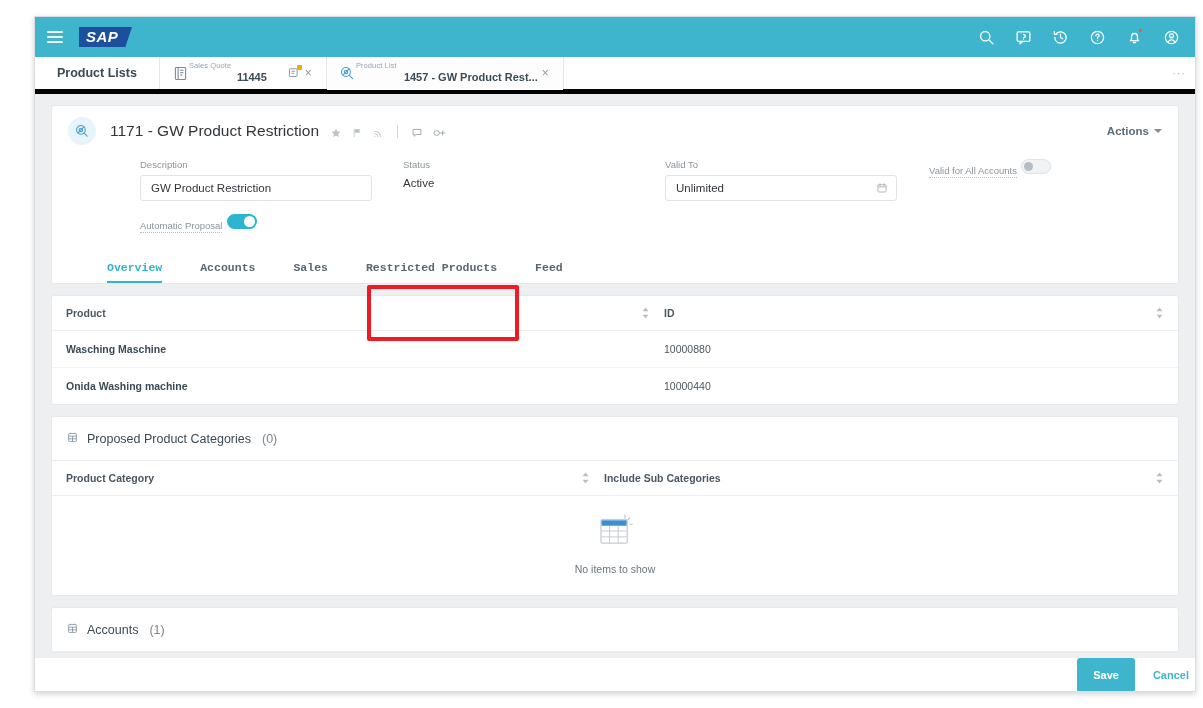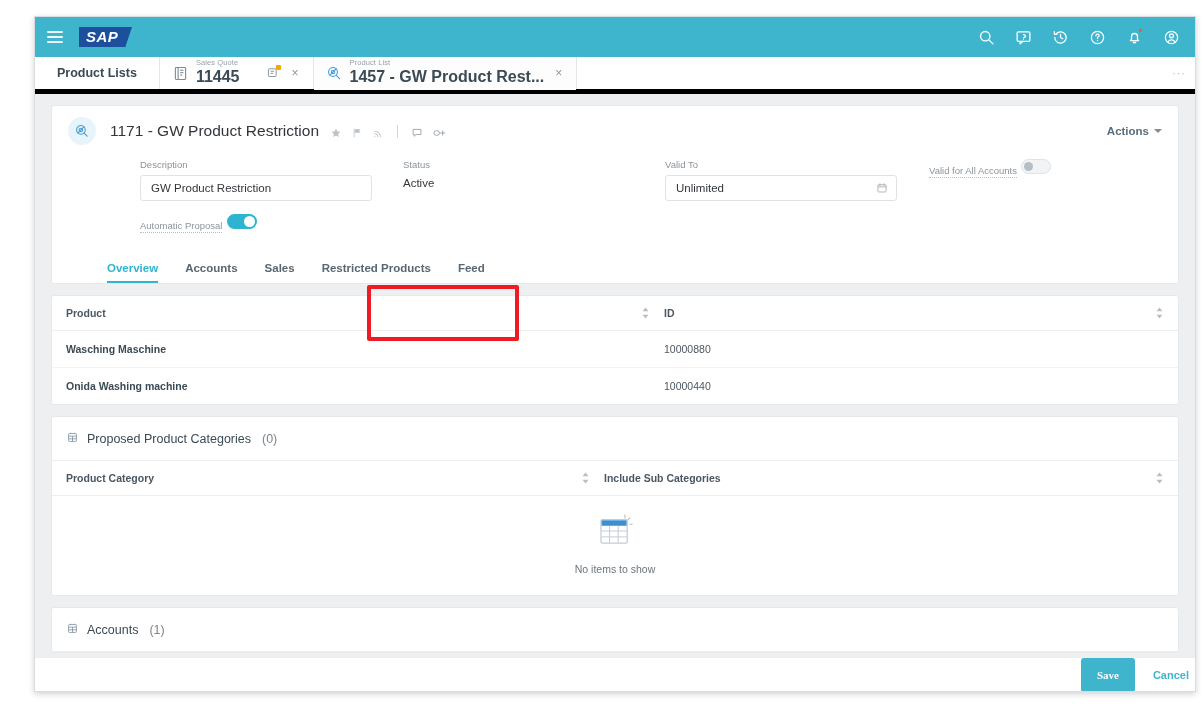--- a/index.html
+++ b/index.html
@@ -85,36 +85,35 @@
     display: flex; align-items: center;
     padding: 0 22px 0 22px;
     font-size: 12.5px; font-weight: bold; color: #3b4a54;
     border-right: 1px solid #e4e7ea;
     white-space: nowrap;
   }
   .tab {
     display: flex; align-items: center;
     padding: 0 10px 0 12px;
     border-right: 1px solid #e4e7ea;
-    gap: 7px;
     cursor: pointer;
     position: relative;
     background: transparent;
   }
   .tab.active { background: #fdfdfd; }
   .tab.active::after {
     content: "";
     position: absolute; left: 0; bottom: -1px;
     width: 100%; height: 1px; background: #fdfdfd;
   }
   .tab-ico { width: 17px; height: 17px; flex: 0 0 17px; }
   .tab-ico svg { display: block; }
   .tab-texts { display: flex; flex-direction: column; justify-content: center; line-height: 1.15; }
   .tab-sub { font-size: 7.5px; color: #97a3ad; letter-spacing: 0.1px; }
-  .tab-main { font-size: 16px; font-weight: bold; color: #3b4a54; }
+  .tab-main { font-size: 11px; font-weight: bold; color: #3b4a54; margin-left: 48px; }
   .tab-extra-ico { width: 14px; height: 14px; position: relative; margin-left: 20px; }
   .tab-extra-badge {
     position: absolute; top: -1px; right: -1px;
     width: 5px; height: 5px; background: #f0ab00; border-radius: 1px;
   }
   .tab-close {
     font-size: 12px; color: #8b97a1; padding: 0 4px;
     cursor: pointer; line-height: 1;
   }
   .tab-overflow {
@@ -233,24 +232,25 @@
     width: 152px; height: 56px;
     border: 4px solid #ee1b24;
     border-radius: 2px;
     pointer-events: none;
     z-index: 30;
   }
 
   
   .inner-tabs {
     display: flex; align-items: flex-end;
-    gap: 27px;
+    gap: 38px;
     padding: 14px 8px 0 55px;
     height: 35px;
     border-top: 0;
+    font-family: Liberation Mono, monospace;
   }
   .itab {
     font-size: 11.5px; color: #5a6670; font-weight: bold;
     padding-bottom: 7px; cursor: pointer;
     white-space: nowrap;
     border-bottom: 2px solid transparent;
   }
   .itab.active { color: #2fb4d0; border-bottom-color: #2fb4d0; }
 
   
@@ -304,21 +304,20 @@
     padding-right: 4px;
     background: #ffffff;
     border-top: 1px solid #eceef0;
   }
   .btn-save {
     background: #3fb5cd; color: #ffffff;
     font-size: 11px; font-weight: bold;
     border: none; border-radius: 3px;
     padding: 11px 16px;
     cursor: pointer;
-    font-family: Liberation Serif, serif;
   }
   .btn-cancel {
     color: #3fb5cd; font-size: 11px; font-weight: bold;
     background: none; border: none; cursor: pointer;
     padding: 5px 2px;
   }
   .accounts-card { margin-bottom: 0; }
 </style>
 </head>
 <body>

